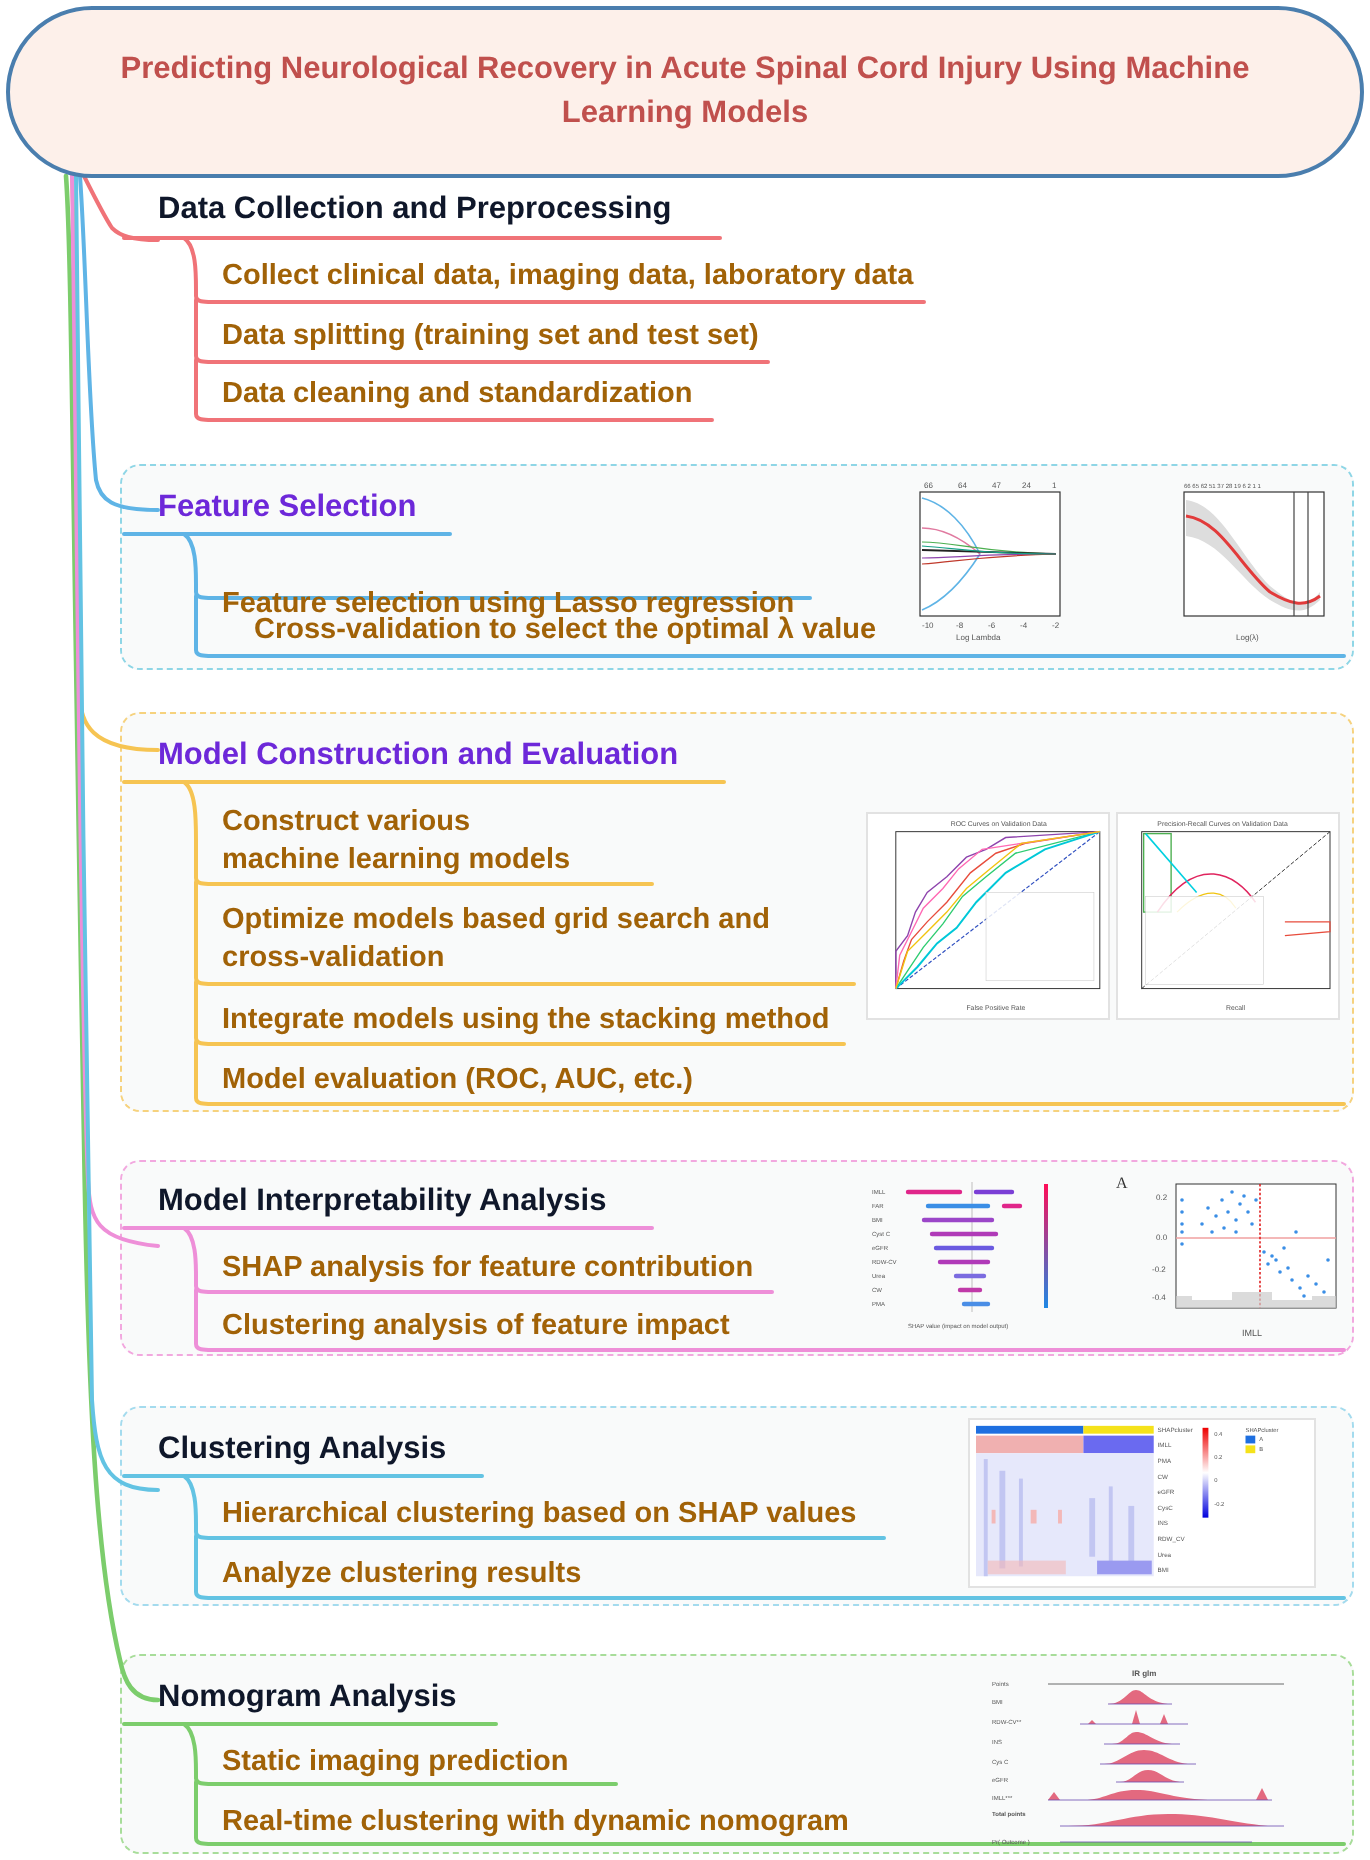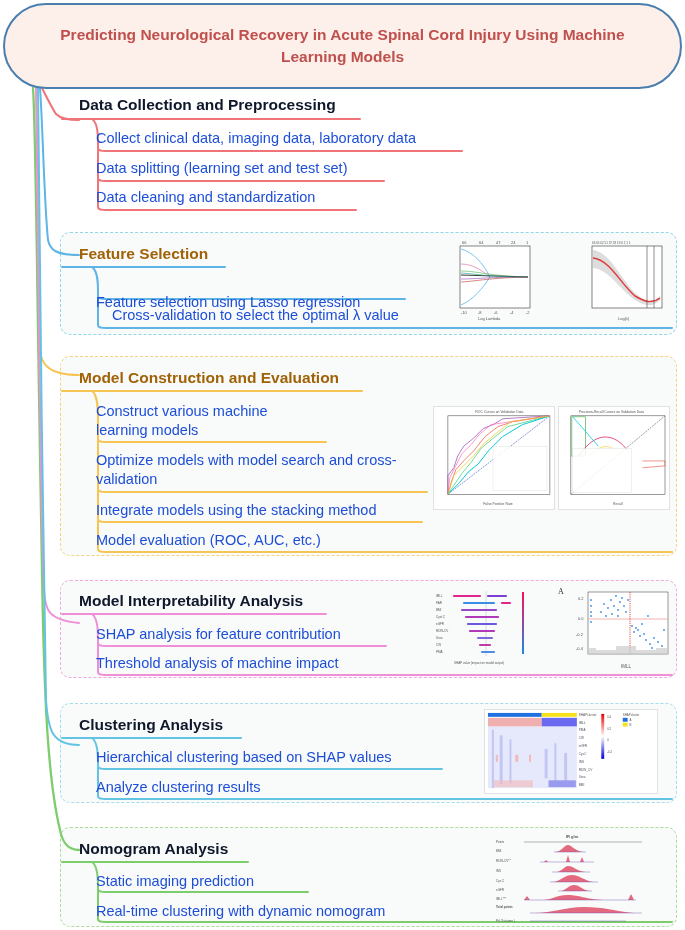--- a/index.html
+++ b/index.html
@@ -22,25 +22,26 @@
     position: absolute; left: 60px; width: 617px;
     border: 1.3px dashed; border-radius: 10px;
     background: #f9fafa;
     z-index: 1;
   }
 
   .branch-title {
     position: absolute; left: 79px; font-weight: bold; font-size: 15.5px; color: #0f172a;
     z-index: 4; white-space: nowrap;
   }
-  .branch-title.purple { color: #a16207; }
+  .branch-title.purple { color: #6d28d9; }
 
   .leaf {
-    position: absolute; left: 96px; font-size: 14.5px; color: #1d4ed8; line-height: 19px;
+    position: absolute; left: 111px; font-size: 14.5px; color: #a16207; line-height: 19px;
     z-index: 4;
+    font-weight: bold;
   }
 
   .thumb { position: absolute; background: #fff; border: 1px solid #e2e2e2; z-index: 4; overflow: hidden; }
   .thumb svg { width: 100%; height: 100%; display: block; }
   .tiny { font-size: 4px; fill: #555; font-family: "Liberation Sans", sans-serif; }
 </style>
 </head>
 <body>
 
 <div id="title-box">
@@ -87,21 +88,21 @@
     <path d="M98,768 L98,796 C98,799 102,799 106,799 L672,799" stroke="#63c3e3"></path>
 
     <path d="M62,862 L248,862" stroke="#7ccd6c"></path>
     <path d="M92,862 C98,866 98,879 98,886 L98,889 C98,892 102,892 106,892 L308,892" stroke="#7ccd6c"></path>
     <path d="M98,891 L98,919 C98,922 102,922 106,922 L672,922" stroke="#7ccd6c"></path>
   </g>
 </svg>
 
 <div class="branch-title" style="top:96px;">Data Collection and Preprocessing</div>
 <div class="leaf" style="top:129px;">Collect clinical data, imaging data, laboratory data</div>
-<div class="leaf" style="top:159px;">Data splitting (learning set and test set)</div>
+<div class="leaf" style="top:159px;">Data splitting (training set and test set)</div>
 <div class="leaf" style="top:188px;">Data cleaning and standardization</div>
 
 <div class="branch-title purple" style="top:245px;">Feature Selection</div>
 <div class="leaf" style="top:277px;margin-top:16px;">Feature selection using Lasso regression</div>
 <div class="leaf" style="top:306px;margin-left:16px;">Cross-validation to select the optimal λ value</div>
 
 <div class="thumb" style="left:448px;top:238px;width:85px;height:85px;border:none;background:transparent;">
   <svg viewBox="0 0 85 85">
     <rect x="12" y="8" width="70" height="62" fill="#fff" stroke="#333" stroke-width="0.6"></rect>
     <text class="tiny" x="14" y="6">66</text>
@@ -133,21 +134,21 @@
     <path d="M13,12 C30,14 40,40 55,55 C65,63 72,68 80,58 L80,62 C72,70 65,68 55,62 C40,52 30,32 13,30 Z" fill="#ddd" stroke="none"></path>
     <path d="M13,20 C30,22 40,45 55,58 C65,64 72,66 80,60" stroke="#e23b3b" fill="none" stroke-width="1.5"></path>
     <line x1="67" y1="8" x2="67" y2="70" stroke="#444" stroke-width="0.6"></line>
     <line x1="74" y1="8" x2="74" y2="70" stroke="#444" stroke-width="0.6"></line>
     <text class="tiny" x="38" y="82">Log(λ)</text>
   </svg>
 </div>
 
 <div class="branch-title purple" style="top:369px;">Model Construction and Evaluation</div>
 <div class="leaf" style="top:402px;width:180px;">Construct various machine learning models</div>
-<div class="leaf" style="top:451px;width:320px;">Optimize models with model search and cross-validation</div>
+<div class="leaf" style="top:451px;width:320px;">Optimize models based grid search and cross-validation</div>
 <div class="leaf" style="top:501px;">Integrate models using the stacking method</div>
 <div class="leaf" style="top:531px;">Model evaluation (ROC, AUC, etc.)</div>
 
 <div class="thumb" style="left:433px;top:406px;width:122px;height:104px;">
   <svg viewBox="0 0 122 104">
     <text class="tiny" x="42" y="6" style="font-size:3.5px">ROC Curves on Validation Data</text>
     <rect x="14" y="9" width="104" height="80" fill="#fff" stroke="#333" stroke-width="0.5"></rect>
     <line x1="14" y1="89" x2="118" y2="9" stroke="#3050c0" stroke-width="0.6" stroke-dasharray="2,1"></line>
     <path d="M14,89 L14,70 L20,62 L24,50 L30,40 L40,32 L50,22 L60,18 L70,12 L118,9" stroke="#8e44ad" fill="none" stroke-width="0.7"></path>
     <path d="M14,89 L18,75 L22,64 L30,55 L40,45 L52,30 L65,20 L80,15 L118,9" stroke="#e74c3c" fill="none" stroke-width="0.7"></path>
@@ -170,21 +171,21 @@
     <path d="M14,10 L40,40" stroke="#00d0e0" fill="none" stroke-width="0.8"></path>
     <path d="M30,50 C45,35 55,40 60,48" stroke="#f1c40f" fill="none" stroke-width="0.6"></path>
     <path d="M85,55 L108,55 L108,60 L85,62" stroke="#e74c3c" fill="none" stroke-width="0.6"></path>
     <rect x="14" y="42" width="60" height="45" fill="#fff" fill-opacity="0.85" stroke="#ccc" stroke-width="0.3"></rect>
     <text class="tiny" x="55" y="100" style="font-size:3.5px">Recall</text>
   </svg>
 </div>
 
 <div class="branch-title" style="top:592px;">Model Interpretability Analysis</div>
 <div class="leaf" style="top:625px;">SHAP analysis for feature contribution</div>
-<div class="leaf" style="top:654px;">Threshold analysis of machine impact</div>
+<div class="leaf" style="top:654px;">Clustering analysis of feature impact</div>
 
 <div class="thumb" style="left:434px;top:588px;width:110px;height:78px;border:none;background:transparent;">
   <svg viewBox="0 0 110 78">
     <g class="tiny" style="font-size:3px">
       <text x="2" y="9">IMLL</text>
         <text x="2" y="16">FAR</text>
         <text x="2" y="23">BMI</text>
         <text x="2" y="30">Cyst C</text>
         <text x="2" y="37">eGFR</text>
         <text x="2" y="44">RDW-CV</text>

